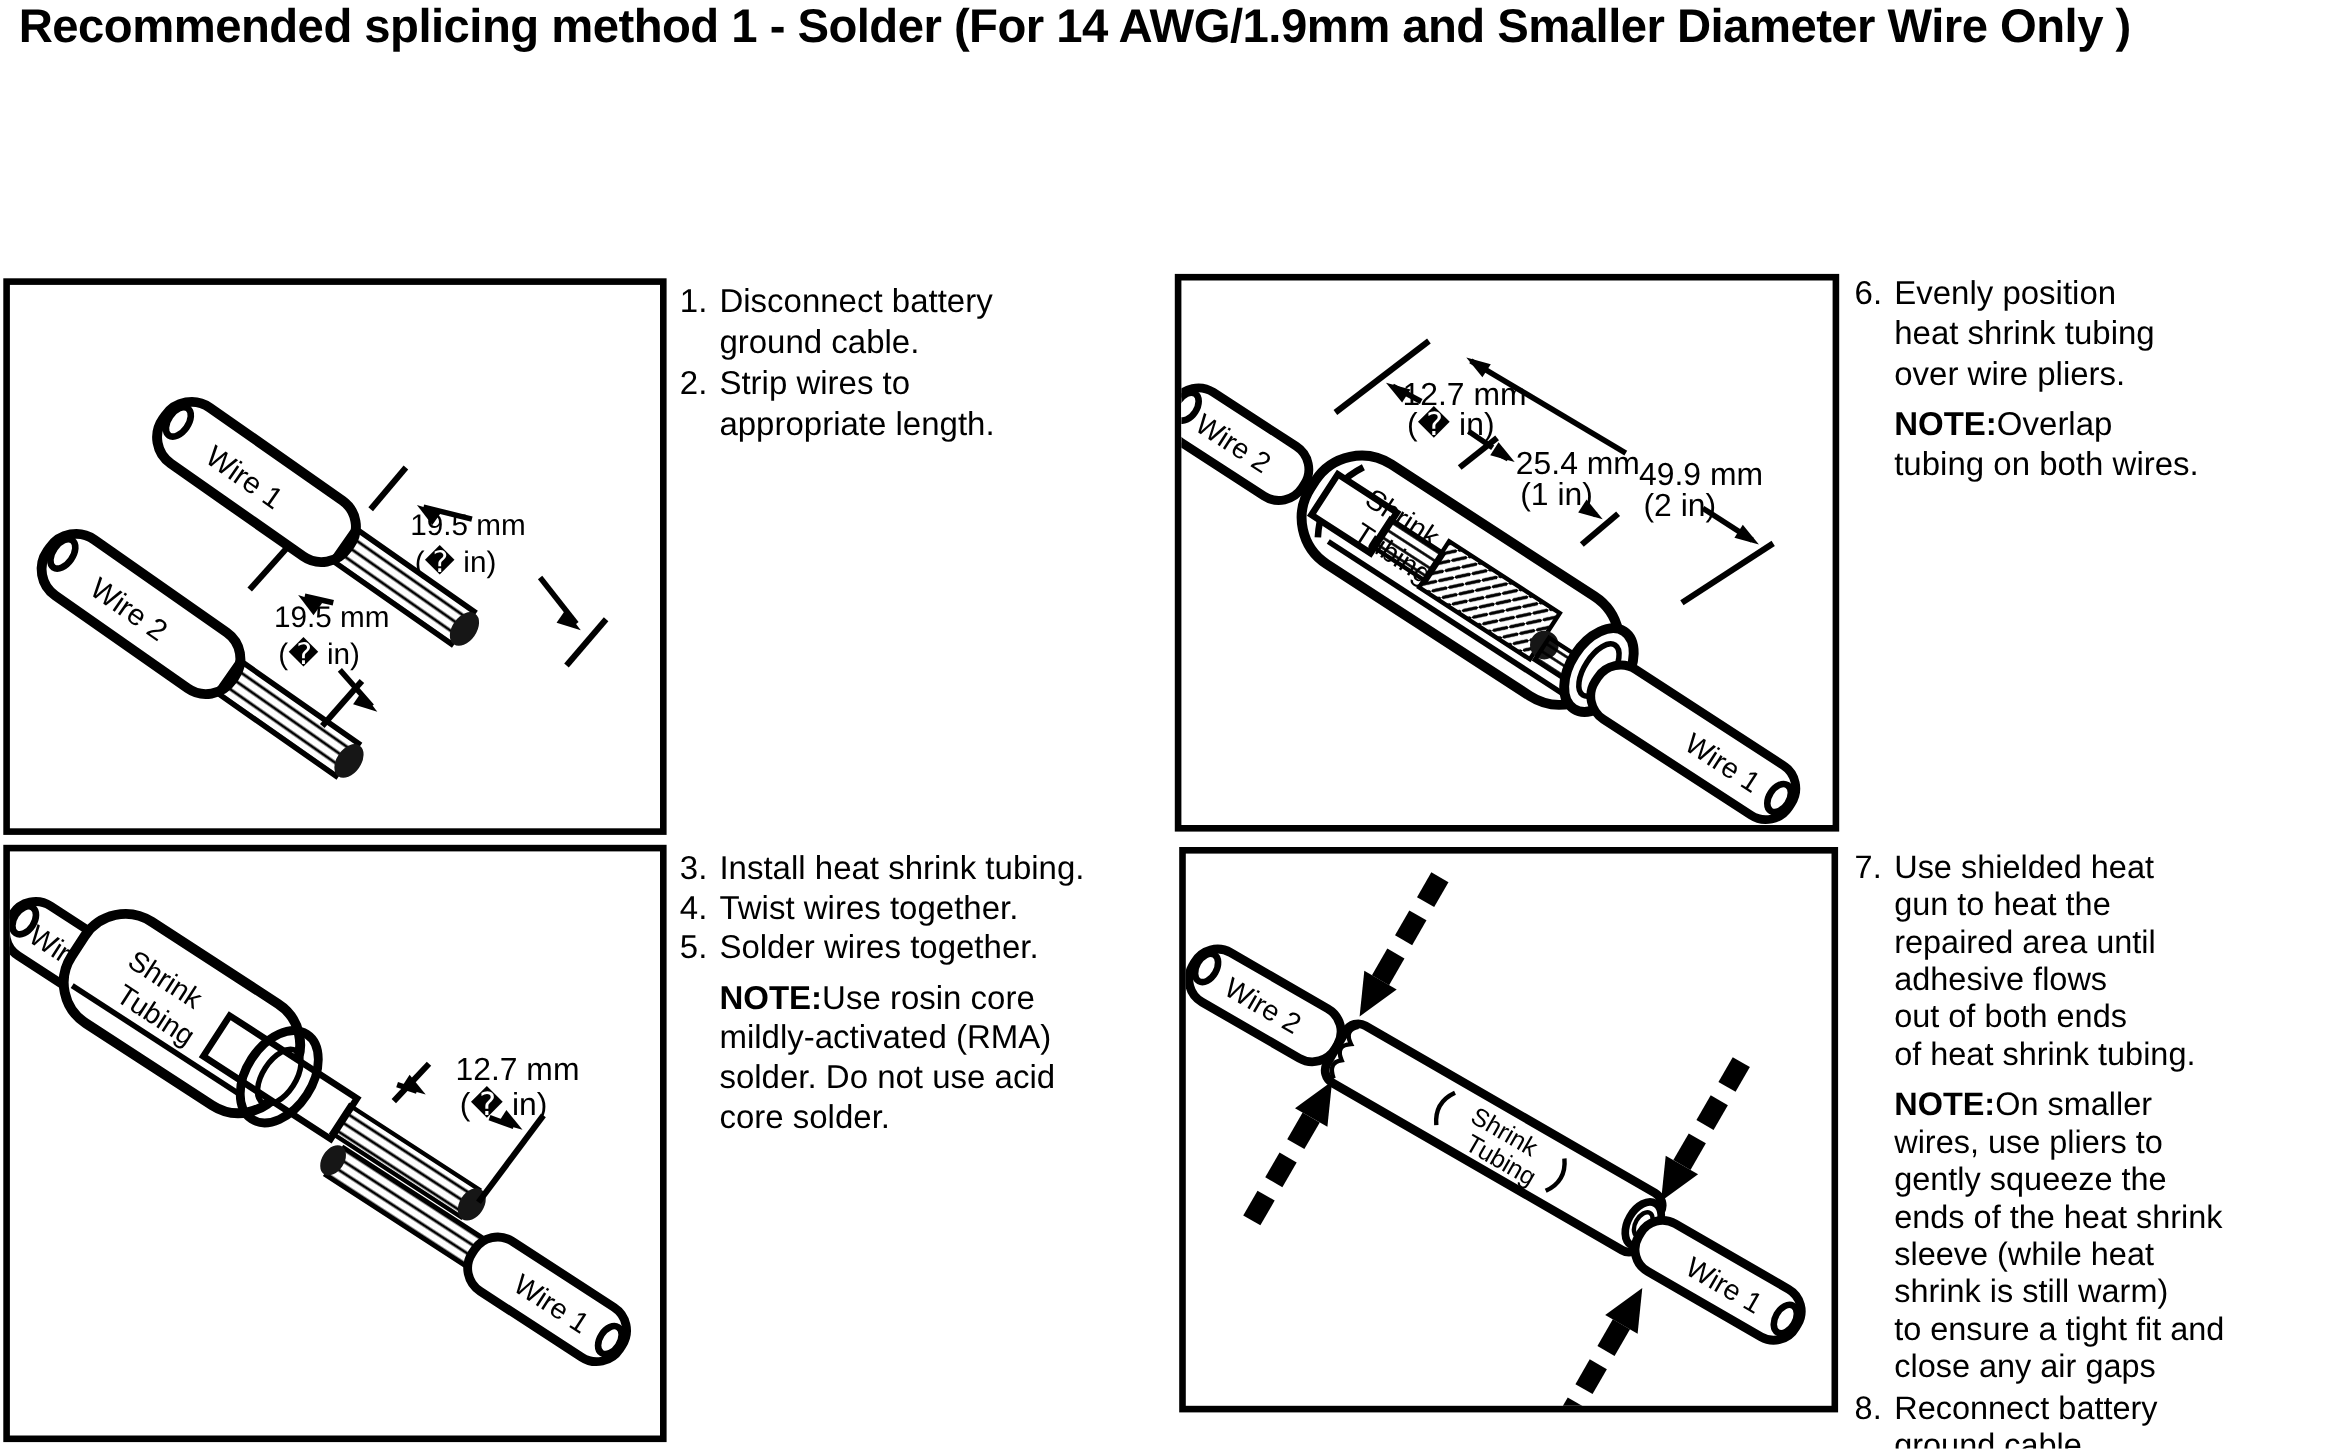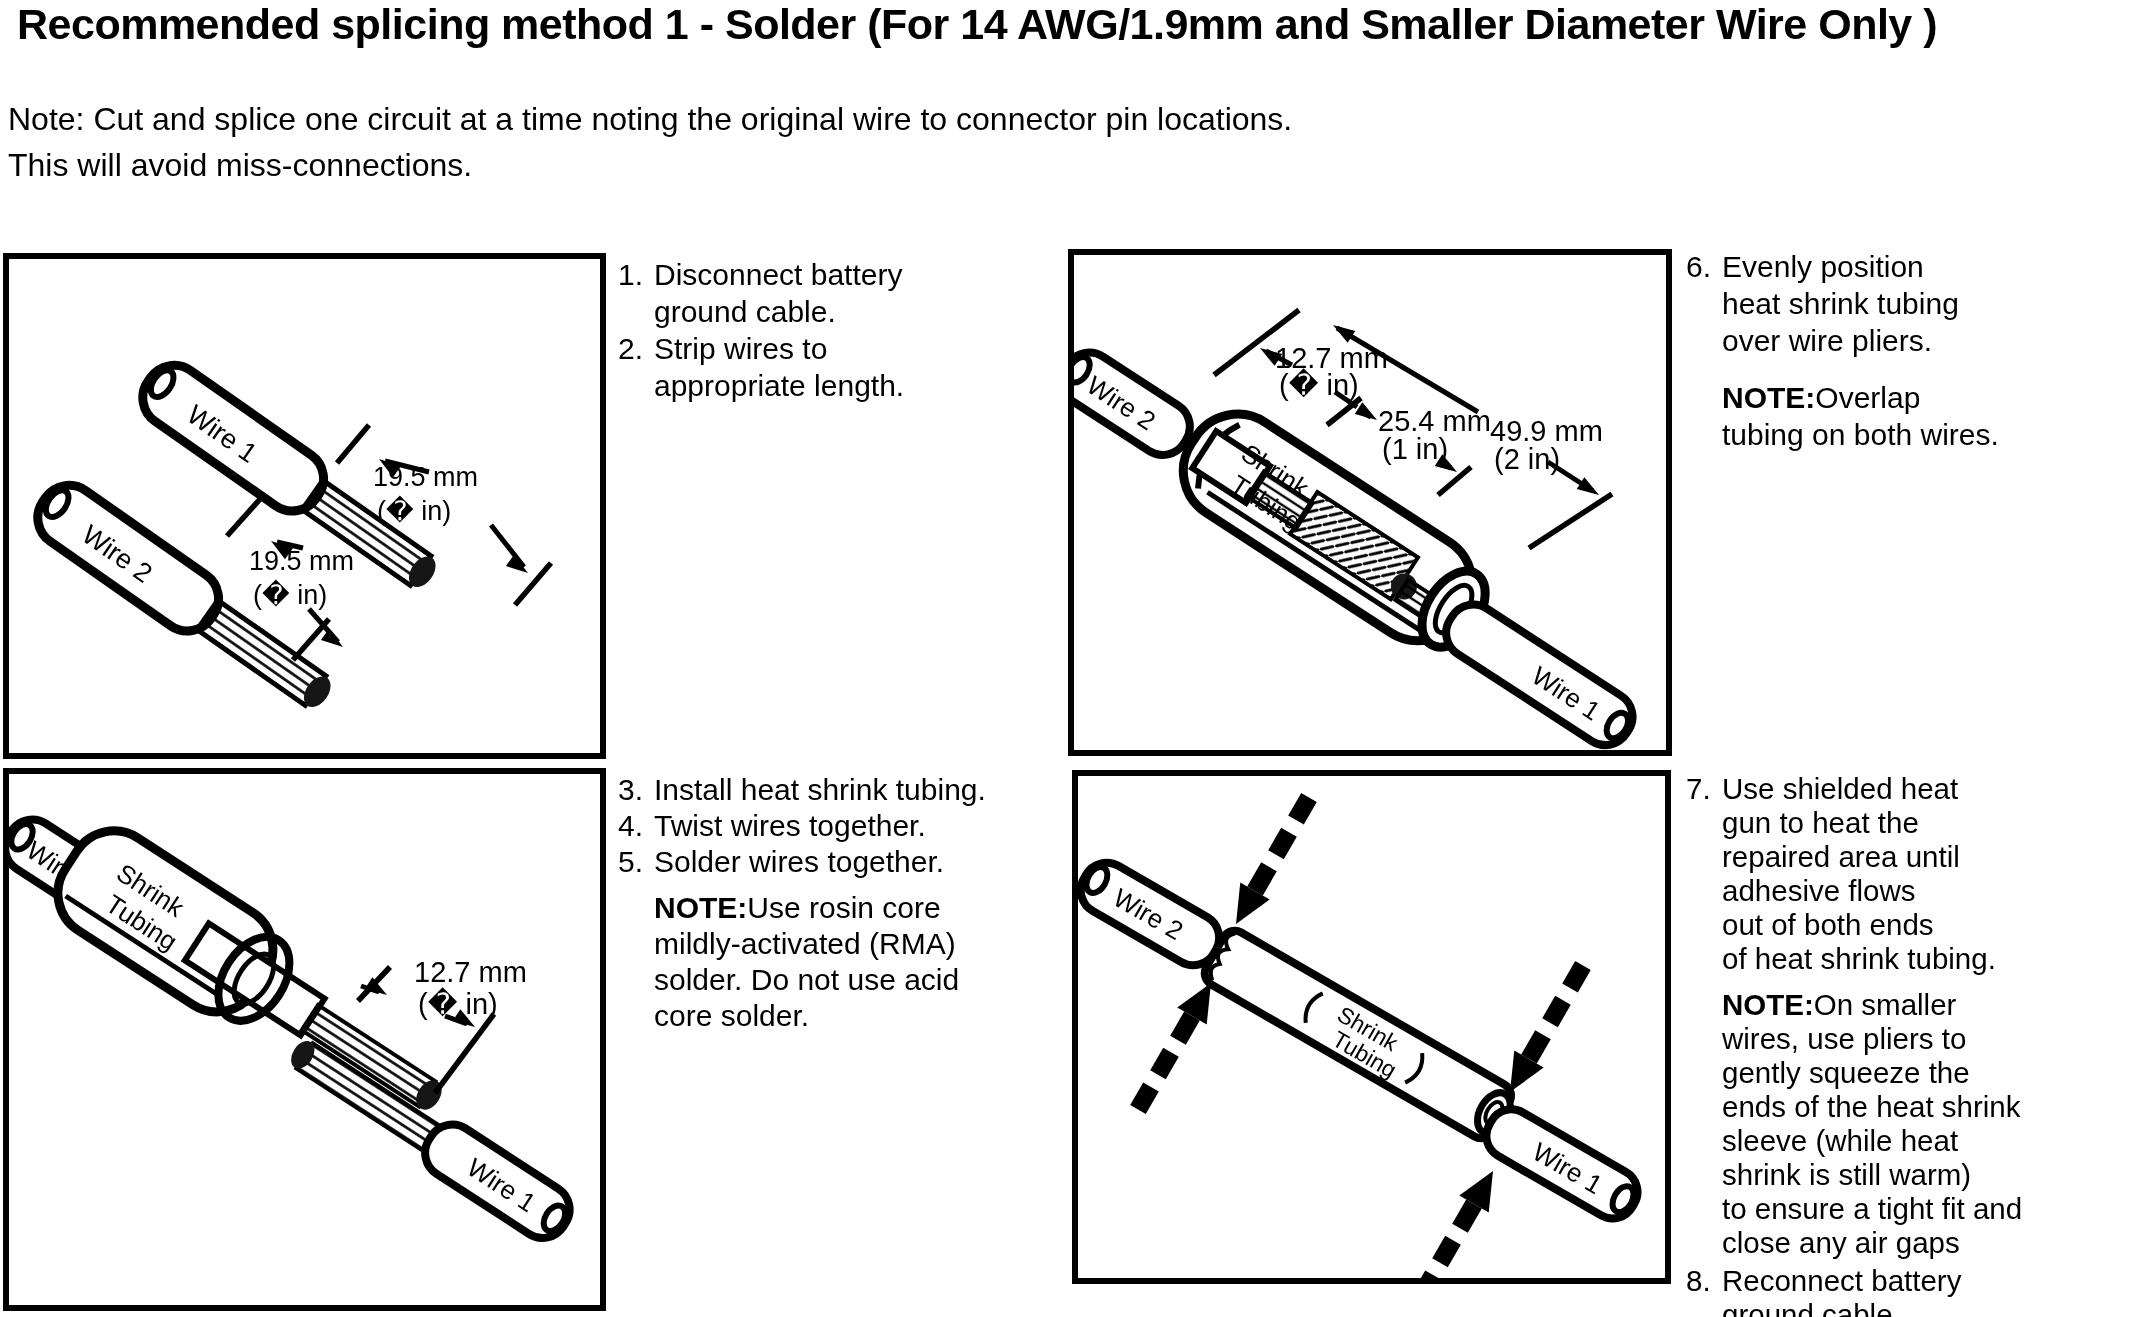--- a/index.html
+++ b/index.html
@@ -15,37 +15,35 @@
   #panel4{left:1072px;top:770px;width:587px;height:502px;}
   .col{position:absolute;z-index:2;}
   #col1{left:618px;top:256px;width:446px;font-size:30px;line-height:37px;}
   #col2{left:618px;top:772px;width:500px;font-size:30px;line-height:36px;}
   #col3{left:1686px;top:248px;width:440px;font-size:30px;line-height:37px;}
   #col4{left:1686px;top:772px;width:444px;font-size:29.5px;line-height:34px;}
   .step{display:flex;align-items:flex-start;}
   .num{flex:0 0 36px;}
   .txt{flex:1;white-space:pre-line;}
   .noteblk{margin:10px 0 0 36px;white-space:pre-line;}
-  #col3 .noteblk{margin-top:20px;}
+  #col3 .noteblk{margin-top:8px;}
   #col4 .noteblk{margin:12px 0 4px 36px;}
   .nlabel{font-weight:bold;}
   svg{display:block;}
   svg text{font-family:"Liberation Sans","DejaVu Sans",sans-serif;fill:#000;}
   .ln{stroke:#000;stroke-width:5;fill:none;}
   .tick{stroke:#000;stroke-width:5.5;fill:none;}
   .ah{fill:#000;stroke:none;}
 </style>
 </head>
 <body>
 
 <div class="page">
 
   <div class="title">Recommended splicing method 1 - Solder (For 14 AWG/1.9mm and Smaller Diameter Wire Only )</div>
-  <div class="note-par">Note: Cut and splice one circuit at a time noting the original wire to connector pin locations.
-This will avoid miss-connections.</div>
 
   <div class="panel" id="panel1">
     <svg width="591" height="494" viewBox="0 0 591 494">
       <defs>
         <pattern id="p1s" width="9" height="9" patternUnits="userSpaceOnUse">
           <path d="M0 4.5 H9" stroke="#000" stroke-width="2.6"></path>
         </pattern>
       </defs>
       <g transform="translate(158,95) rotate(35)">
         <rect x="0" y="0" width="205" height="62" rx="29" fill="#fff" stroke="#000" stroke-width="9"></rect>

